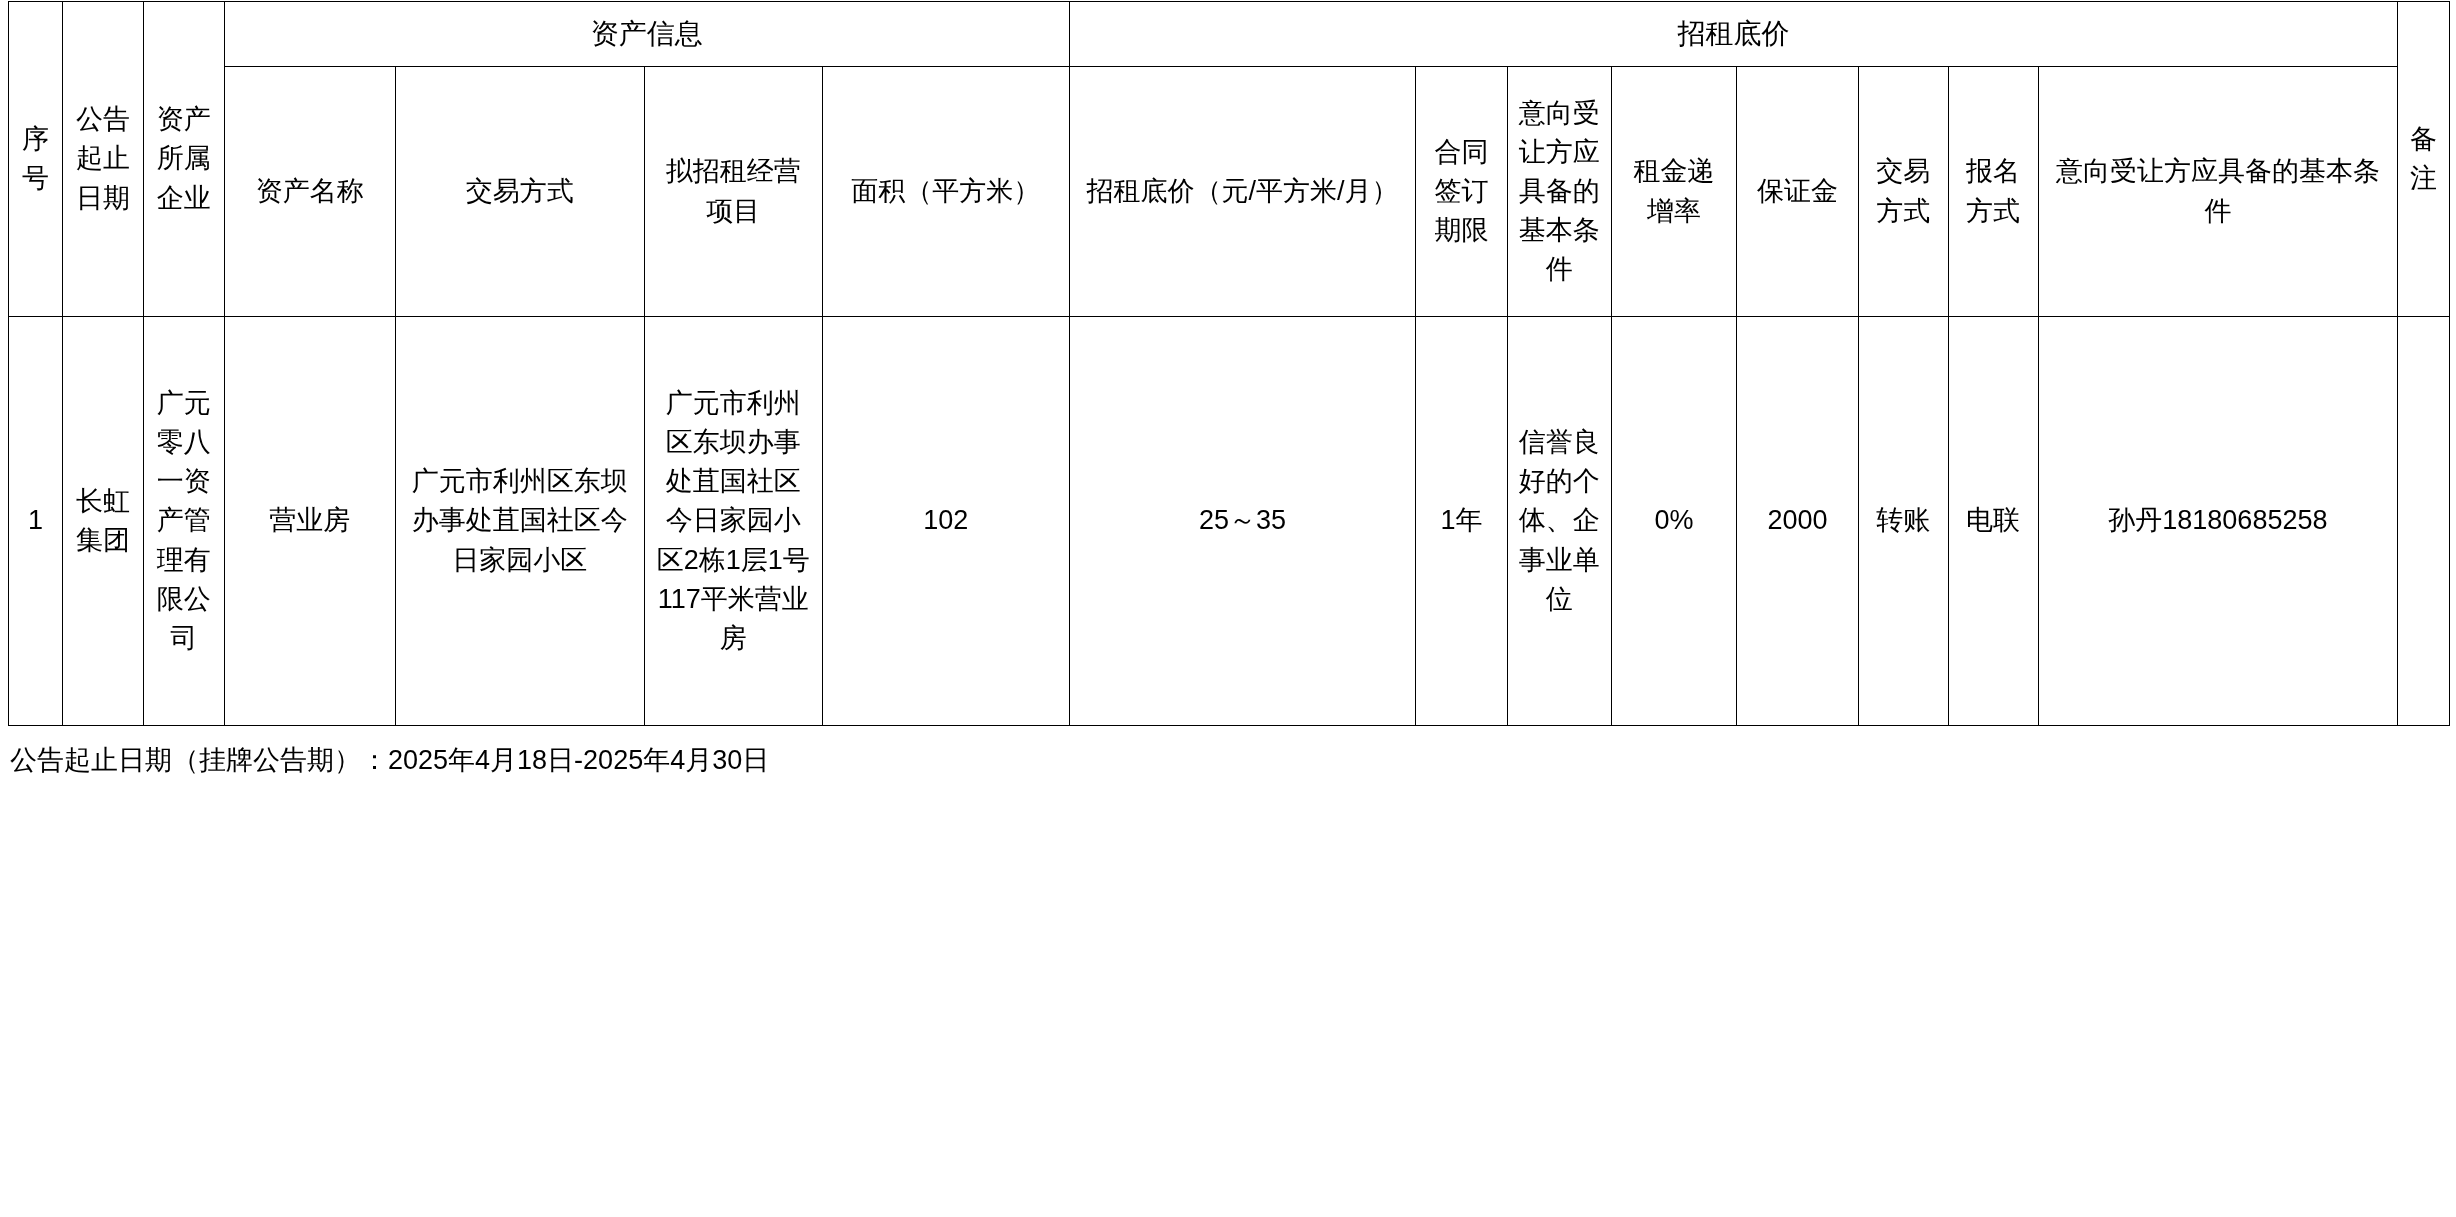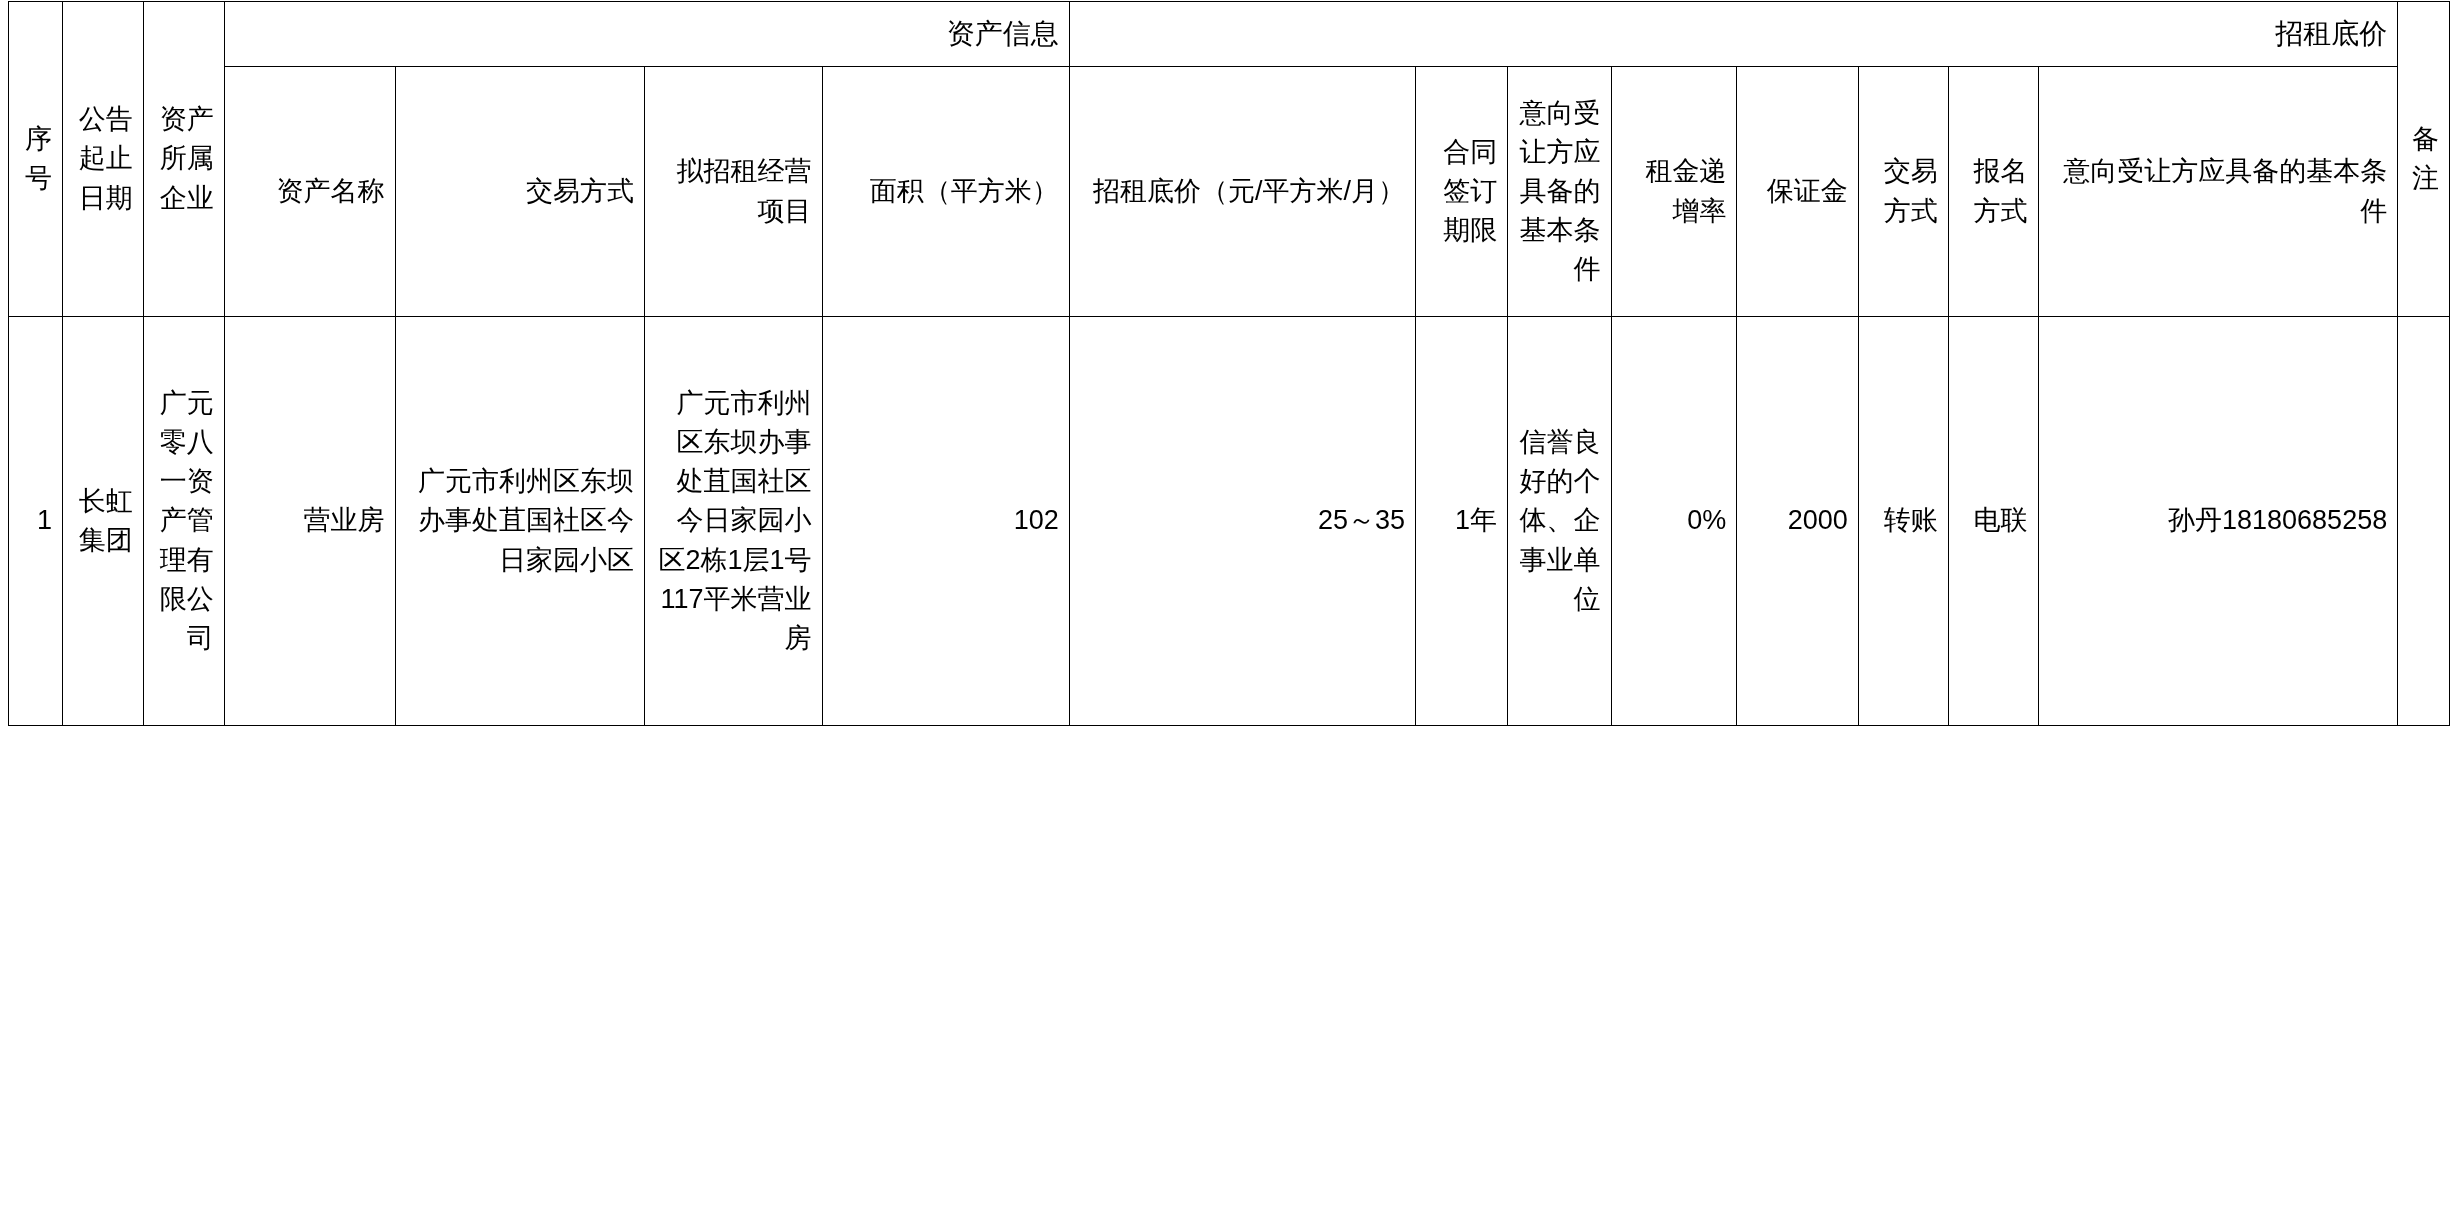--- a/index.html
+++ b/index.html
@@ -22,21 +22,21 @@
     table-layout: fixed;
     width: 2442px;
     margin: 1px 0 0 8px;
   }
   table.asset-table td,
   table.asset-table th {
     border: 1px solid #000000;
     font-weight: normal;
     font-size: 27px;
     line-height: 1.45;
-    text-align: right;
+    text-align: center;
     vertical-align: middle;
     padding: 4px 10px;
     word-break: break-all;
   }
   table.asset-table thead td.grouphdr {
     font-size: 28px;
     height: 56px;
   }
   .vtext {
     line-height: 1.45;
@@ -155,14 +155,15 @@
         <td>0%</td>
         <td>2000</td>
         <td>转账</td>
         <td>电联</td>
         <td>孙丹18180685258</td>
         <td></td>
       </tr>
     </tbody>
   </table>
 
+  <div class="footnote">公告起止日期（挂牌公告期）：2025年4月18日-2025年4月30日</div>
 
 </div>
 
 </body></html>

